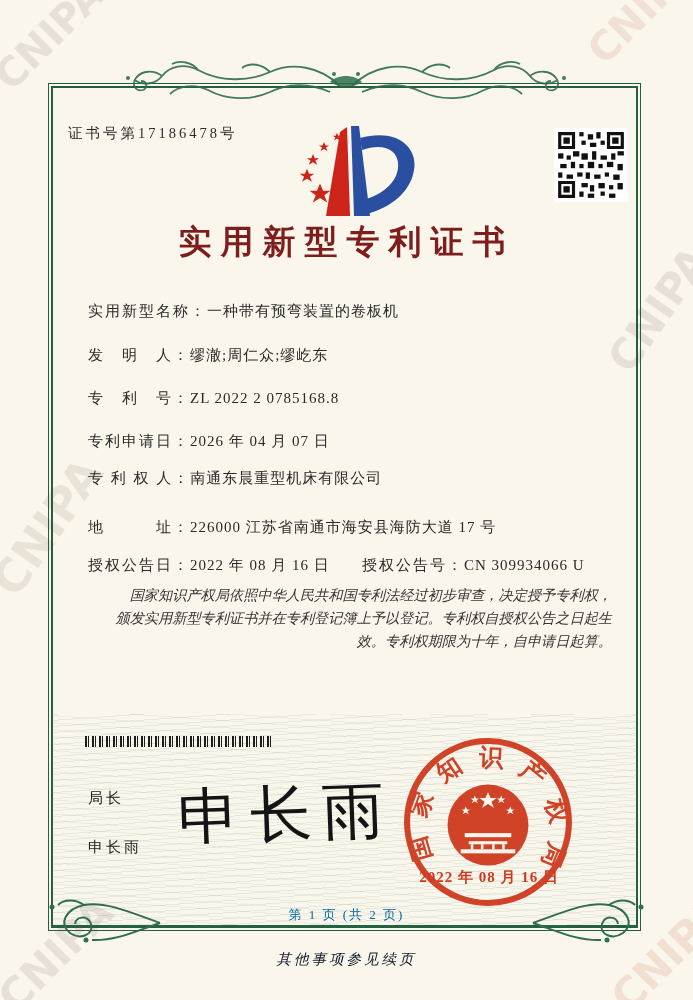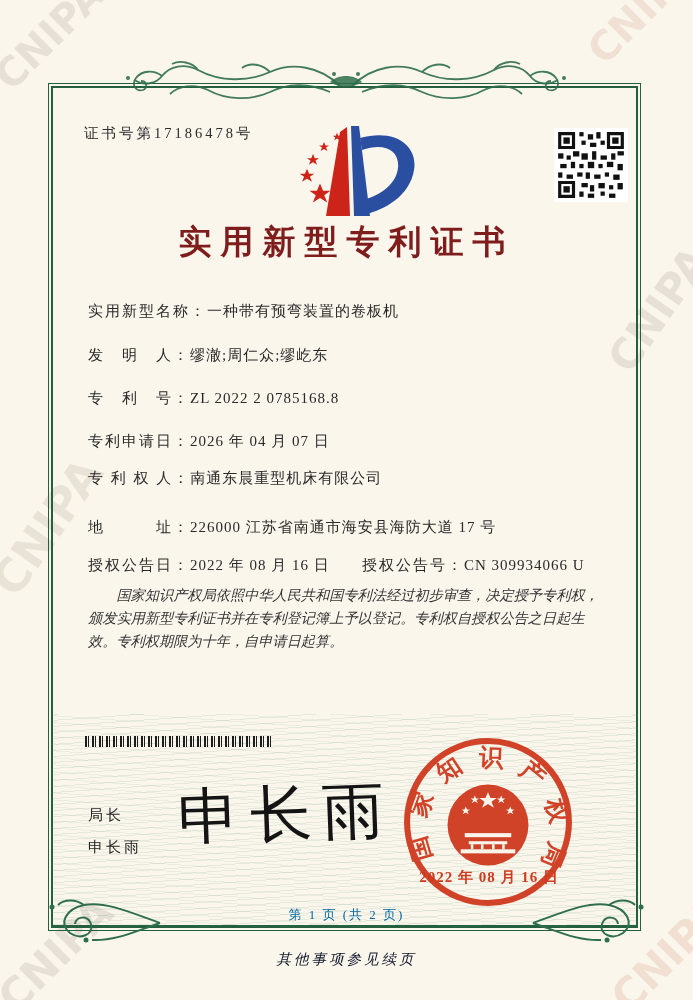--- a/index.html
+++ b/index.html
@@ -12,38 +12,38 @@
       pointer-events:none;user-select:none;}
   .frame{position:absolute;left:48px;top:83px;width:591px;height:846px;
          border:1px solid #24603f;}
   .frame-inner{position:absolute;left:2px;top:2px;right:2px;bottom:2px;
          border:2px solid #24603f;border-bottom-width:3px;}
   .guilloche{position:absolute;left:51px;top:714px;width:587px;height:213px;
     background:
       repeating-linear-gradient(176deg, rgba(72,138,104,0.12) 0 1px, transparent 1px 6px),
       repeating-linear-gradient(184deg, rgba(72,138,104,0.09) 0 1px, transparent 1px 7px);
   }
-  .cert-no{position:absolute;left:84px;top:124px;font-size:14.5px;letter-spacing:3px;color:#2b2b2b;}
+  .cert-no{position:absolute;left:68px;top:124px;font-size:14.5px;letter-spacing:3px;color:#2b2b2b;}
   .title{position:absolute;left:0;top:220px;width:100%;text-align:center;
          font-size:33px;font-weight:bold;letter-spacing:9px;color:#7f1d1d;}
   .fields{position:absolute;left:88px;top:0;width:540px;font-size:15px;color:#2a2a2a;}
   .frow{position:absolute;left:0;white-space:nowrap;letter-spacing:1px;}
   .frow .lab{letter-spacing:2px;margin-top:10px;}
   .grant-no{position:absolute;left:274px;top:0;white-space:nowrap;}
   .paras{position:absolute;left:88px;top:584px;width:524px;font-size:14.2px;
          line-height:1.62;color:#333;font-style:italic;}
-  .paras p{margin:0 0 3px 0;text-indent:2em;}
+  .paras p{margin:0 0 3px 0;text-indent:2em;text-align:right;}
   .barcode{position:absolute;left:85px;top:736px;width:188px;height:11px;
     background:repeating-linear-gradient(90deg,
       #1d1d1d 0 2px, transparent 2px 3px,
       #1d1d1d 3px 4px, transparent 4px 7px,
       #1d1d1d 7px 9px, transparent 9px 10px,
       #1d1d1d 10px 11px, transparent 11px 14px);
   }
-  .role{position:absolute;left:88px;top:806px;font-size:15px;letter-spacing:3px;}
+  .role{position:absolute;left:88px;top:789px;font-size:15px;letter-spacing:3px;}
   .role-name{position:absolute;left:88px;top:838px;font-size:15px;letter-spacing:3px;}
   .sig{position:absolute;left:178px;top:772px;font-size:62px;letter-spacing:10px;
        color:#141414;transform:rotate(-2deg);font-family:"DejaVu Serif",serif;}
   .seal{position:absolute;left:402px;top:736px;width:172px;height:172px;opacity:0.95;}
   .seal-date{position:absolute;left:396px;top:868px;width:186px;text-align:center;
        font-size:15px;font-weight:600;color:#cf3a1f;letter-spacing:1px;}
   .page-info{position:absolute;left:0;top:906px;width:100%;text-align:center;
        font-size:13px;letter-spacing:2px;color:#0369a1;}
   .cont-note{position:absolute;left:0;top:950px;width:100%;text-align:center;
        font-size:14.5px;letter-spacing:3px;color:#0f172a;font-style:italic;}

